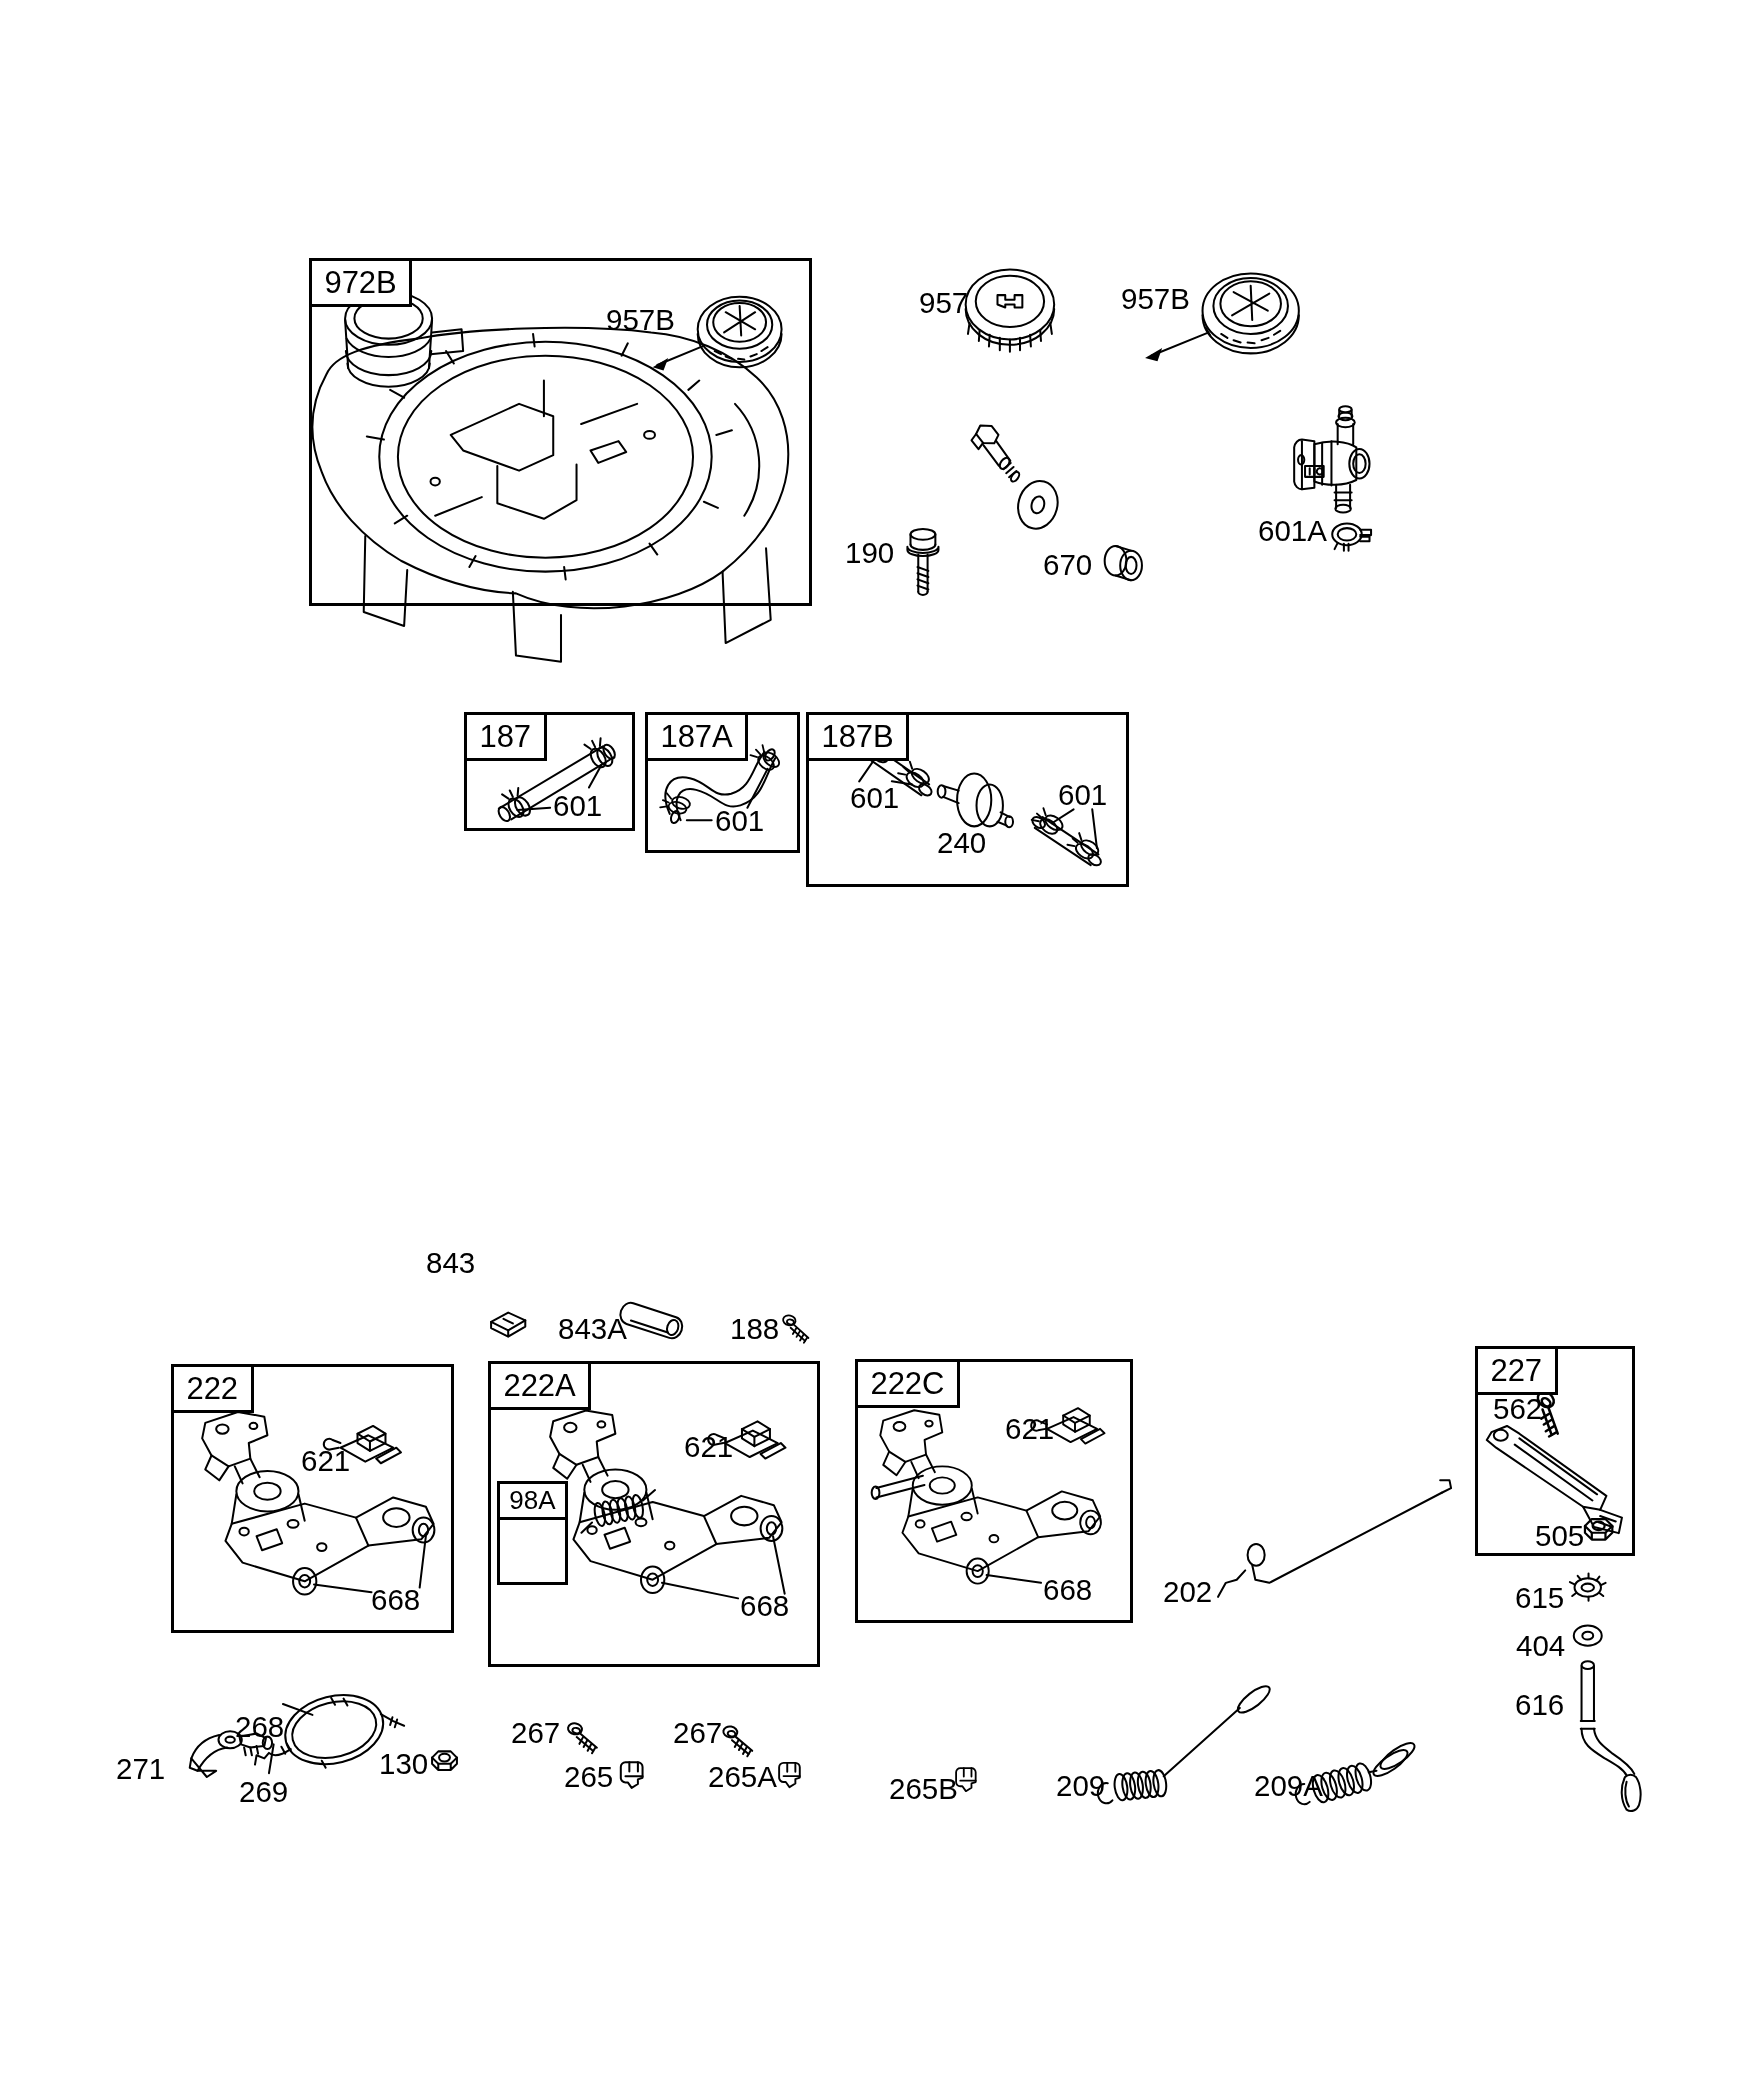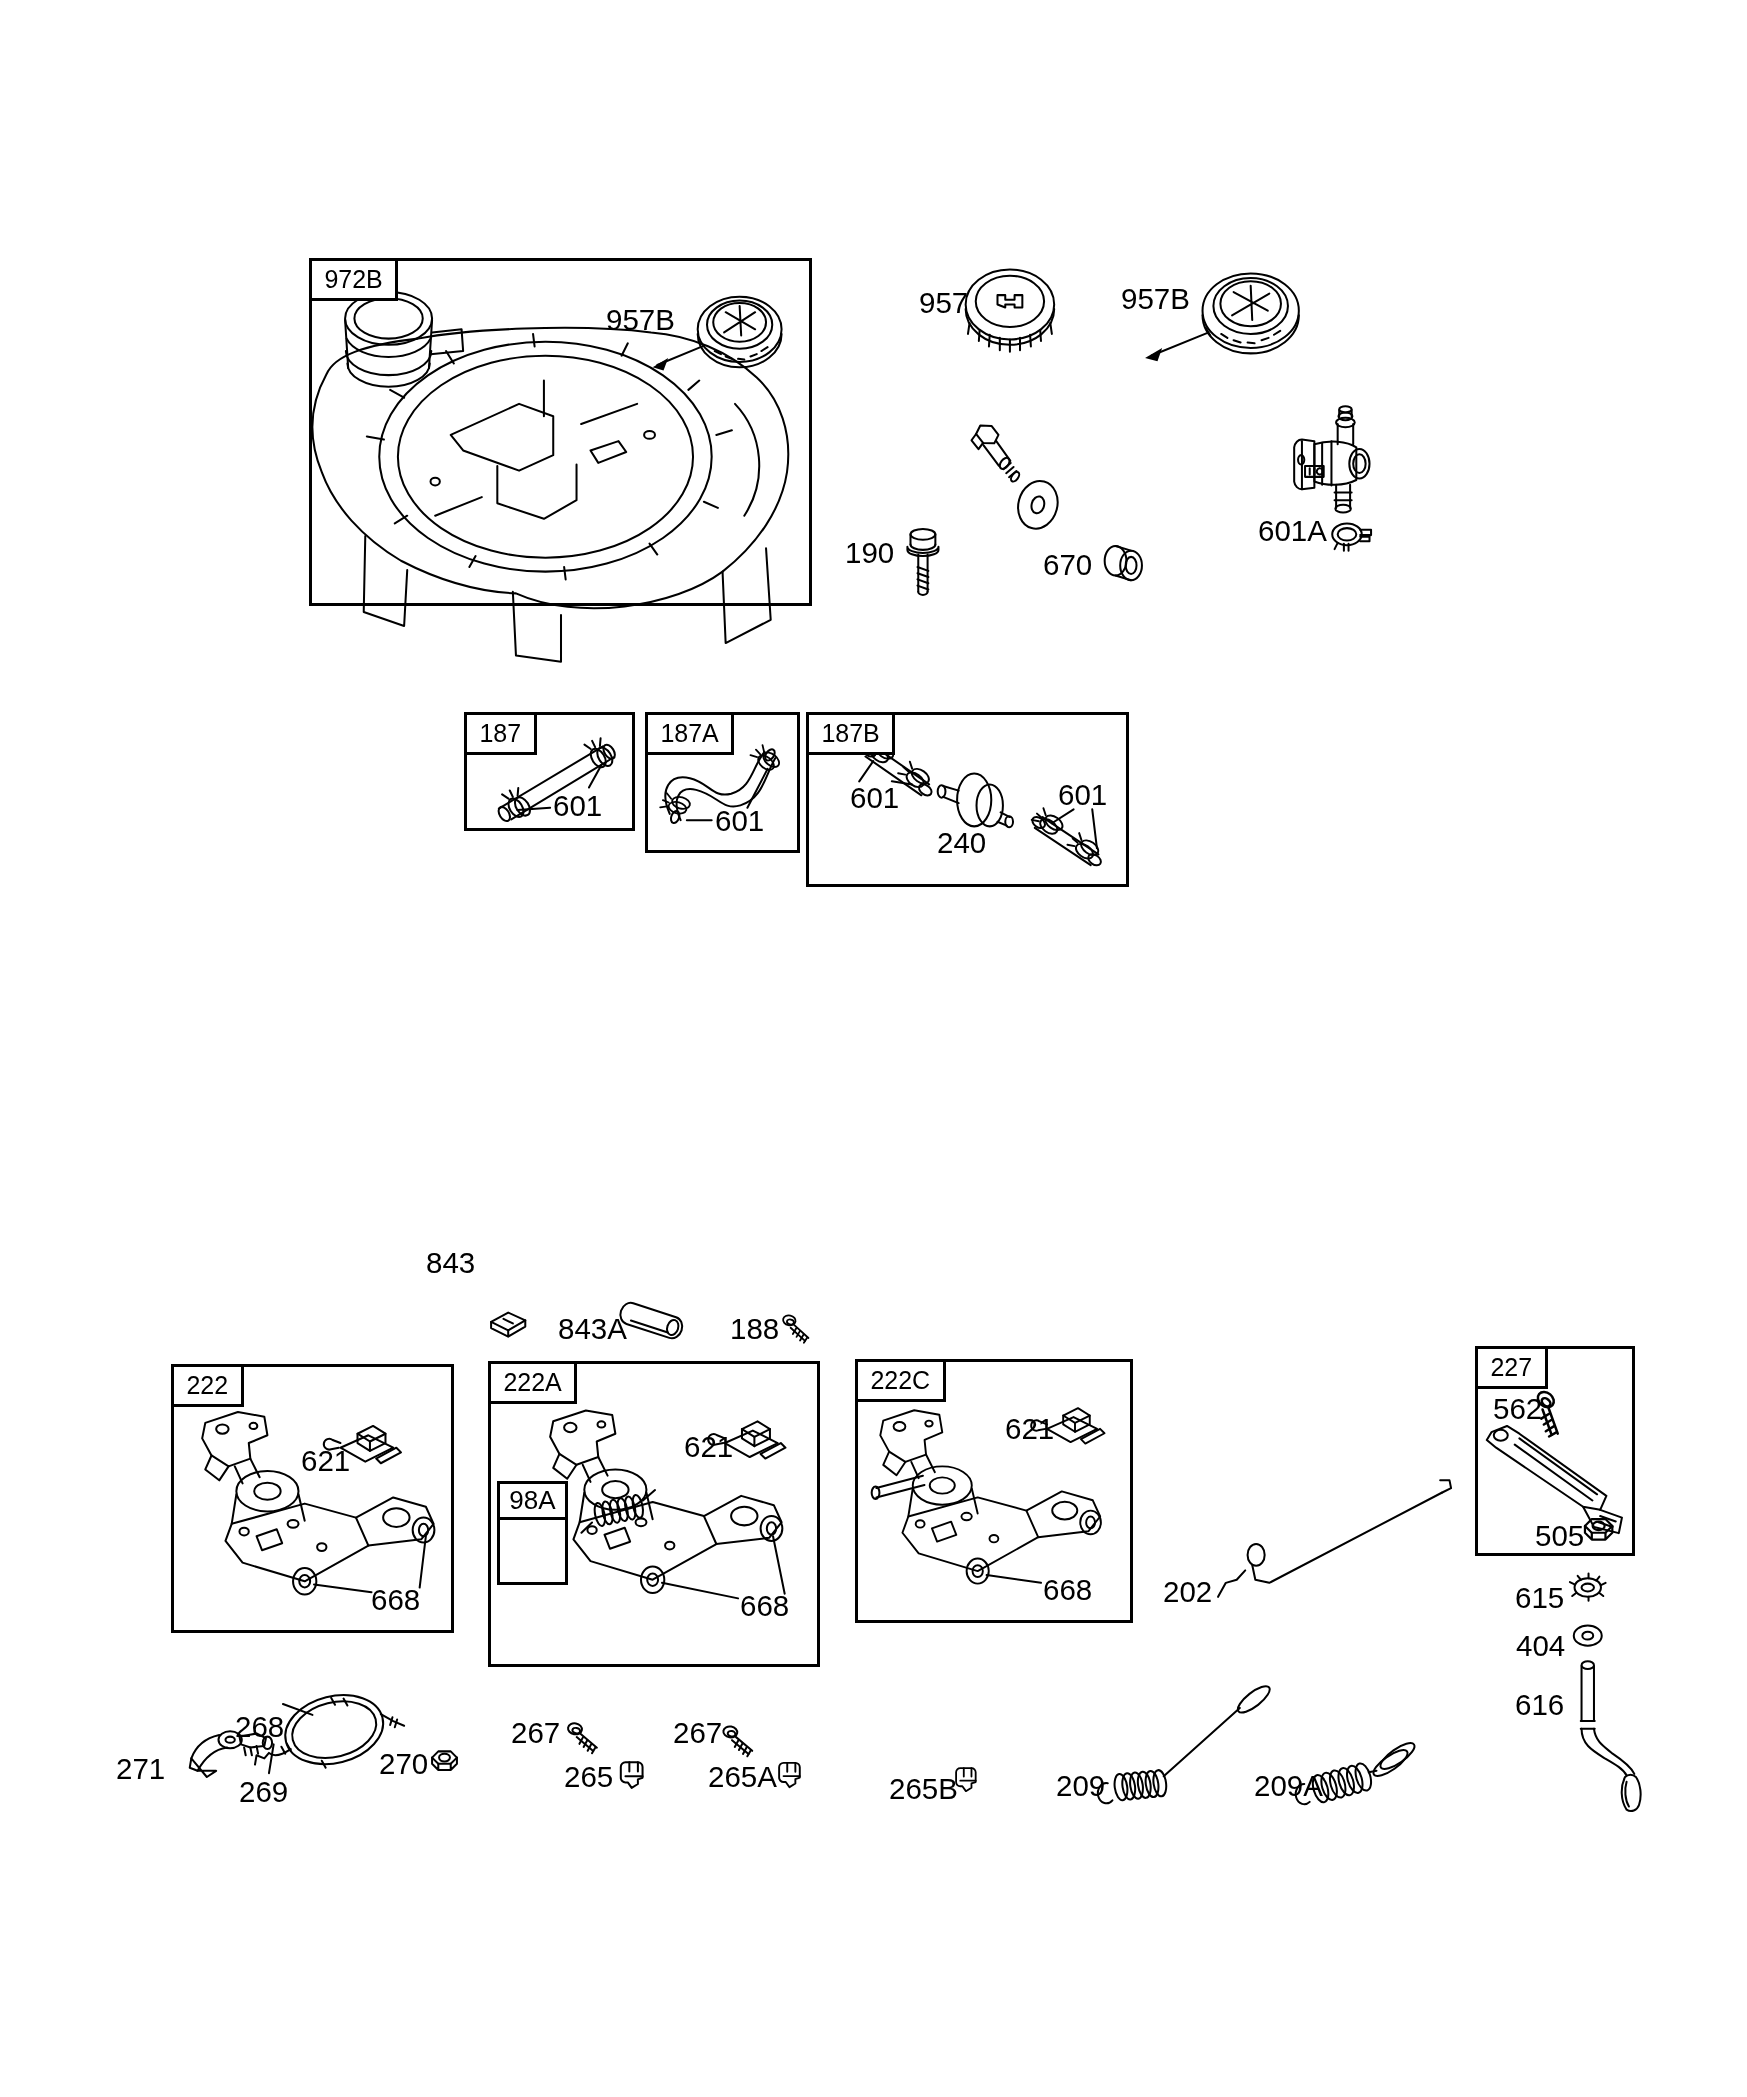--- a/index.html
+++ b/index.html
@@ -3,21 +3,21 @@
 <meta charset="utf-8">
 <style>
   html,body{margin:0;padding:0;background:#fff}
   .page{position:relative;width:1748px;height:2097px;background:#fff;
         font-family:"Liberation Sans",sans-serif;color:#000;overflow:hidden}
   svg.art{position:absolute;left:0;top:0}
   .art *{stroke:#000;stroke-width:2.6;fill:none;stroke-linecap:round;stroke-linejoin:round}
   .art .f{fill:#000;stroke:none}
   .gbox{position:absolute;border:3.1px solid #000}
   .gbox-label{position:absolute;top:0;left:0;background:#fff;border-right:3.1px solid #000;
-              border-bottom:3.1px solid #000;font-size:25px;line-height:1;padding:6.2px 12.4px}
+              border-bottom:3.1px solid #000;font-size:31px;line-height:1;padding:6.2px 12.4px}
   .gbox-topcell{height:33px;border-bottom:3.1px solid #000;display:flex;align-items:center;
                 justify-content:center;font-size:26px;background:#fff}
   .callout{position:absolute;font-size:29.5px;line-height:1;white-space:nowrap}
 </style>
 </head>
 <body>
 
 <div class="page">
 
 <svg class="art" width="1748" height="2097" viewBox="0 0 2250 2700">
@@ -414,21 +414,21 @@
 <div class="callout" style="left:1043px;top:1575px">668</div>
 <div class="callout" style="left:1493px;top:1394px">562</div>
 <div class="callout" style="left:1535px;top:1521px">505</div>
 <div class="callout" style="left:1163px;top:1577px">202</div>
 <div class="callout" style="left:1515px;top:1583px">615</div>
 <div class="callout" style="left:1516px;top:1631px">404</div>
 <div class="callout" style="left:1515px;top:1690px">616</div>
 <div class="callout" style="left:235px;top:1712px">268</div>
 <div class="callout" style="left:116px;top:1754px">271</div>
 <div class="callout" style="left:239px;top:1777px">269</div>
-<div class="callout" style="left:379px;top:1749px">270</div>
+<div class="callout" style="left:379px;top:1749px">130</div>
 <div class="callout" style="left:511px;top:1718px">267</div>
 <div class="callout" style="left:564px;top:1762px">265</div>
 <div class="callout" style="left:673px;top:1718px">267</div>
 <div class="callout" style="left:708px;top:1762px">265A</div>
 <div class="callout" style="left:889px;top:1774px">265B</div>
 <div class="callout" style="left:1056px;top:1771px">209</div>
 <div class="callout" style="left:1254px;top:1771px">209A</div>
 
 </div>
 

